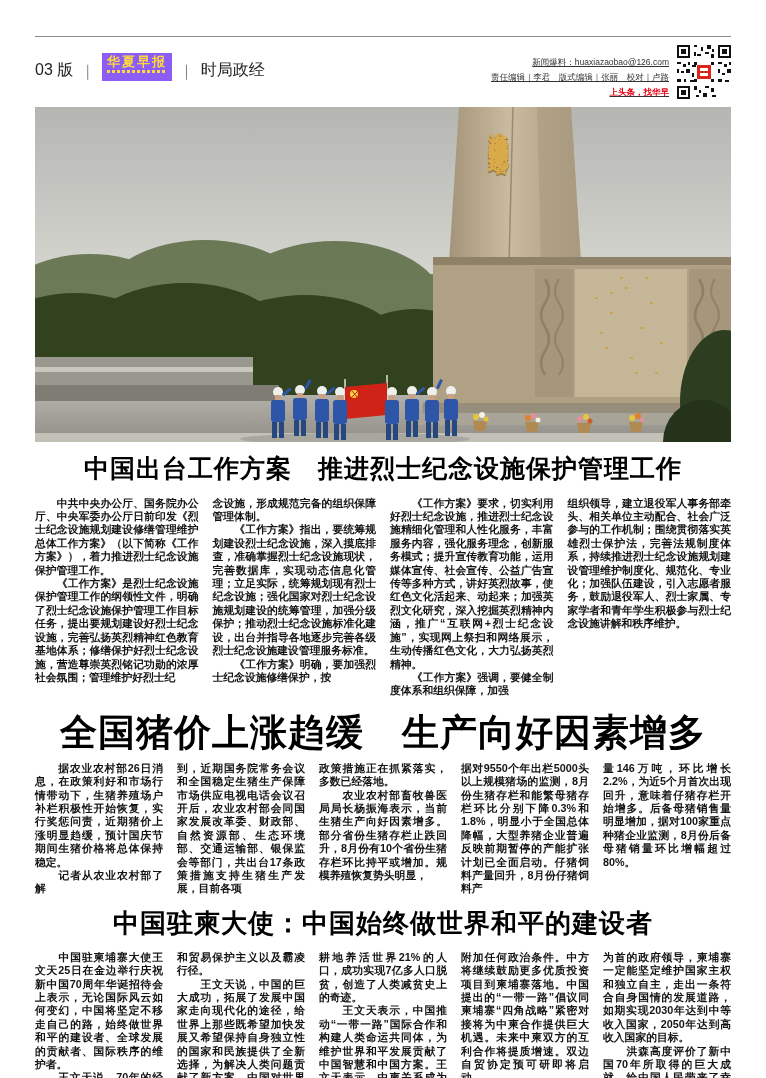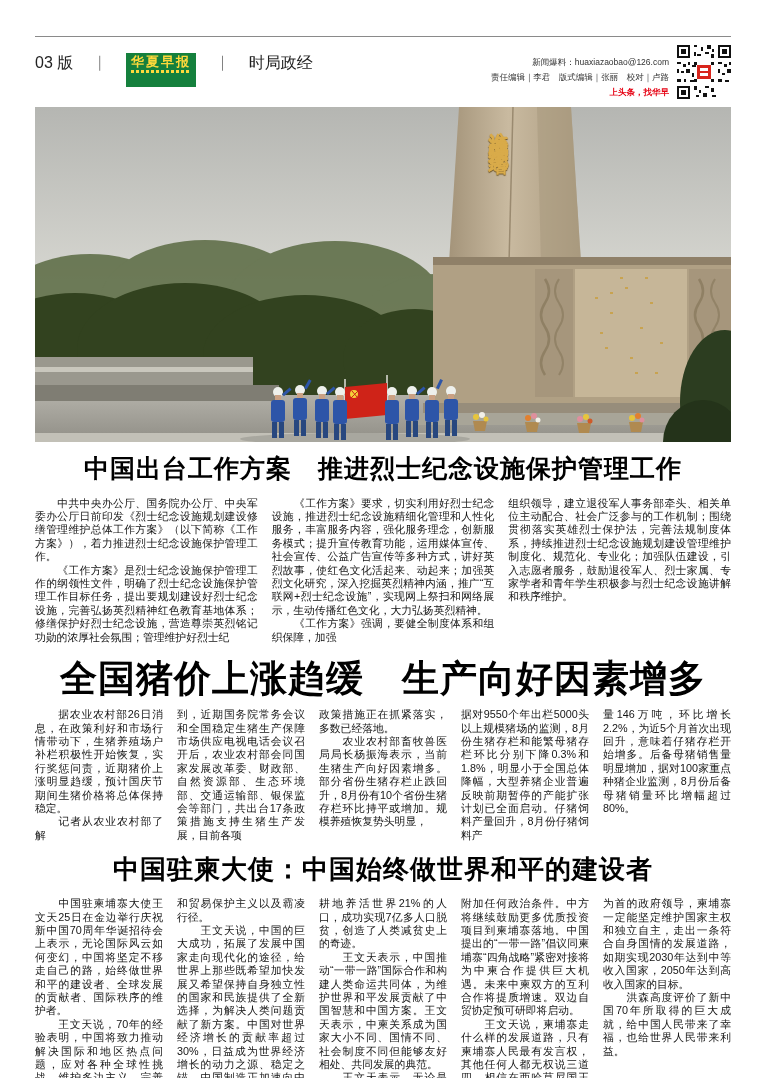--- a/index.html
+++ b/index.html
@@ -4,45 +4,45 @@
 <style>
   * { margin:0; padding:0; box-sizing:border-box; }
   html,body { background:#ffffff; }
   body { width:766px; height:1078px; overflow:hidden; margin:0 auto;
          font-family:"Liberation Sans","DejaVu Sans",sans-serif; color:#111; }
   .page { width:766px; height:1078px; padding:0 35px; position:relative; background:#fff; }
 
   .top-rule { margin-top:36px; height:1px; background:#8a8a8a; }
 
   .masthead { display:flex; justify-content:space-between; align-items:flex-start; padding:8px 0 7px; }
-  .mh-left { display:flex; align-items:flex-start; gap:19px; font-size:16px; color:#222; padding-top:8px; }
+  .mh-left { display:flex; align-items:flex-end; gap:7px; font-size:16px; color:#222; padding-top:8px; }
   .mh-sep { color:#777; font-size:15px; }
-  .brand-logo { display:inline-block; background:#15803d; color:#ffd93b; font-weight:bold;
-                font-size:13px; letter-spacing:2px; padding:2px 5px 14px; line-height:1.1; text-align:center; }
+  .brand-logo { display:inline-block; background:#8b5cf6; color:#ffd93b; font-weight:bold;
+                font-size:13px; letter-spacing:2px; padding:2px 5px 8px; line-height:1.1; text-align:center; }
   .brand-sub { display:block; height:3px; margin-top:1px;
                background:repeating-linear-gradient(90deg,#ffd93b 0 3px,transparent 3px 5px); }
   .mh-right { display:flex; align-items:flex-start; gap:8px; }
-  .mh-lines { text-align:right; font-size:8.5px; line-height:1.75; color:#333; padding-top:10px; }
+  .mh-lines { text-align:right; font-size:8.5px; line-height:1.75; color:#333; padding-top:10px;text-decoration:underline; }
   .mh-slogan { color:#e60012; font-weight:bold; }
   .qr { width:54px; height:54px; }
 
   .photo { position:relative; width:696px; height:335px; overflow:hidden; background:#cfcfca; }
   .monument-text { position:absolute; left:451px; top:8px; height:230px;
                    writing-mode:vertical-rl; text-orientation:upright;
                    font-family:"DejaVu Serif","Liberation Serif",serif;
                    font-size:20px; letter-spacing:3px; font-weight:bold;
                    color:#d9ab4a; text-shadow:0 1px 1px #6e5526; }
 
   article { margin-top:10px; }
   .headline { text-align:center; font-weight:bold; color:#000; letter-spacing:1px; }
   .headline-1 { font-size:25px; margin:0 0 12px; }
   .headline-2 { font-size:37px; margin:4px 0 4px; }
   .headline-3 { font-size:26px; margin:4px 0 10px; }
 
-  .cols { display:flex; gap:14px; }
+  .cols { display:flex; gap:14px;font-weight:bold; }
   .col { flex:1 1 0; font-size:10.8px; line-height:13.4px; text-align:justify;
          white-space:pre-line; color:#141414; }
 </style>
 </head>
 <body>
 
 <div class="page">
 
   <div class="top-rule"></div>
 
@@ -320,20 +320,23 @@
       </g>
     </svg>
     <div class="monument-text">淮海战役烈士纪念塔</div>
   </figure>
 
   <article>
     <h2 class="headline headline-1">中国出台工作方案　推进烈士纪念设施保护管理工作</h2>
     <div class="cols">
       <div class="col">　　中共中央办公厅、国务院办公厅、中央军委办公厅日前印发《烈士纪念设施规划建设修缮管理维护总体工作方案》（以下简称《工作方案》），着力推进烈士纪念设施保护管理工作。
 　　《工作方案》是烈士纪念设施保护管理工作的纲领性文件，明确了烈士纪念设施保护管理工作目标任务，提出要规划建设好烈士纪念设施，完善弘扬英烈精神红色教育基地体系；修缮保护好烈士纪念设施，营造尊崇英烈铭记功勋的浓厚社会氛围；管理维护好烈士纪</div>
+      <div class="col">念设施，形成规范完备的组织保障管理体制。
+　　《工作方案》指出，要统筹规划建设烈士纪念设施，深入摸底排查，准确掌握烈士纪念设施现状，完善数据库，实现动态信息化管理；立足实际，统筹规划现有烈士纪念设施；强化国家对烈士纪念设施规划建设的统筹管理，加强分级保护；推动烈士纪念设施标准化建设，出台并指导各地逐步完善各级烈士纪念设施建设管理服务标准。
+　　《工作方案》明确，要加强烈士纪念设施修缮保护，按</div>
       <div class="col">　　《工作方案》要求，切实利用好烈士纪念设施，推进烈士纪念设施精细化管理和人性化服务，丰富服务内容，强化服务理念，创新服务模式；提升宣传教育功能，运用媒体宣传、社会宣传、公益广告宣传等多种方式，讲好英烈故事，使红色文化活起来、动起来；加强英烈文化研究，深入挖掘英烈精神内涵，推广“互联网+烈士纪念设施”，实现网上祭扫和网络展示，生动传播红色文化，大力弘扬英烈精神。
 　　《工作方案》强调，要健全制度体系和组织保障，加强</div>
       <div class="col">组织领导，建立退役军人事务部牵头、相关单位主动配合、社会广泛参与的工作机制；围绕贯彻落实英雄烈士保护法，完善法规制度体系，持续推进烈士纪念设施规划建设管理维护制度化、规范化、专业化；加强队伍建设，引入志愿者服务，鼓励退役军人、烈士家属、专家学者和青年学生积极参与烈士纪念设施讲解和秩序维护。</div>
     </div>
   </article>
 
   <article>
     <h2 class="headline headline-2">全国猪价上涨趋缓　生产向好因素增多</h2>
     <div class="cols">
       <div class="col">　　据农业农村部26日消息，在政策利好和市场行情带动下，生猪养殖场户补栏积极性开始恢复，实行奖惩问责，近期猪价上涨明显趋缓，预计国庆节期间生猪价格将总体保持稳定。

